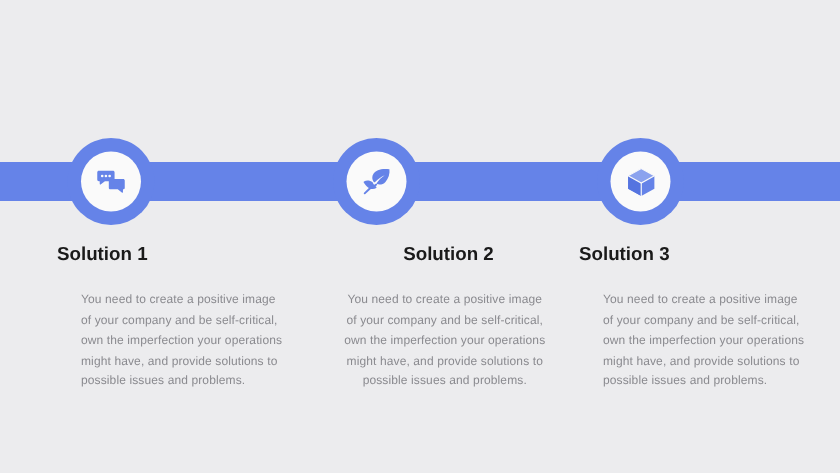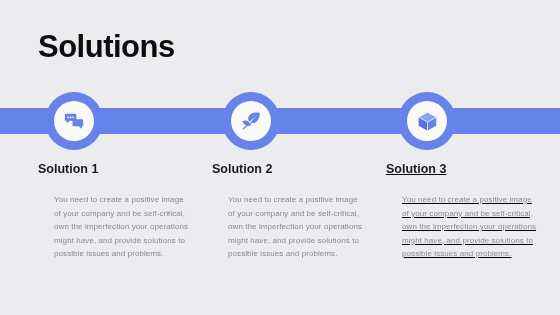--- a/index.html
+++ b/index.html
@@ -88,22 +88,22 @@
     left: 0;
     top: 161px;
     width: 560px;
     display: flex;
   }
   .column {
     width: 176px;
     box-sizing: border-box;
   }
   .col-1 { margin-left: 38px; }
-  .col-2 { margin-left: 0px; }
-  .col-3 { margin-left: 0px; text-decoration: underline; }
+  .col-2 { margin-left: 0px; text-align: center; }
+  .col-3 { margin-left: 0px; }
 
   .column-heading {
     font-size: 12.5px;
     line-height: 16px;
     font-weight: bold;
     color: #1a1a1a;
     margin: 0 0 7px 0;
   }
 
   .column-body {
@@ -113,21 +113,20 @@
     margin: 16px;
     width: 137px;
     letter-spacing: 0.01em;
   }
 </style>
 </head>
 <body>
 
 <div class="slide">
 
-  <div class="slide-title">Solutions</div>
 
   <div class="connector-bar"></div>
 
   <div class="nodes-layer">
 
     <div class="node node-1">
       <div class="node-inner">
         <span class="node-icon">
           <svg width="22" height="22" viewBox="0 0 24 24" fill="#6583e8">
             <path d="M3.2 4.2h10.2c0.7 0 1.2 0.5 1.2 1.2v5.2c0 0.7-0.5 1.2-1.2 1.2H7.6l-3.2 2.4c-0.3 0.2-0.6 0-0.6-0.3v-2.1h-0.6c-0.7 0-1.2-0.5-1.2-1.2V5.4c0-0.7 0.5-1.2 1.2-1.2z"></path>

